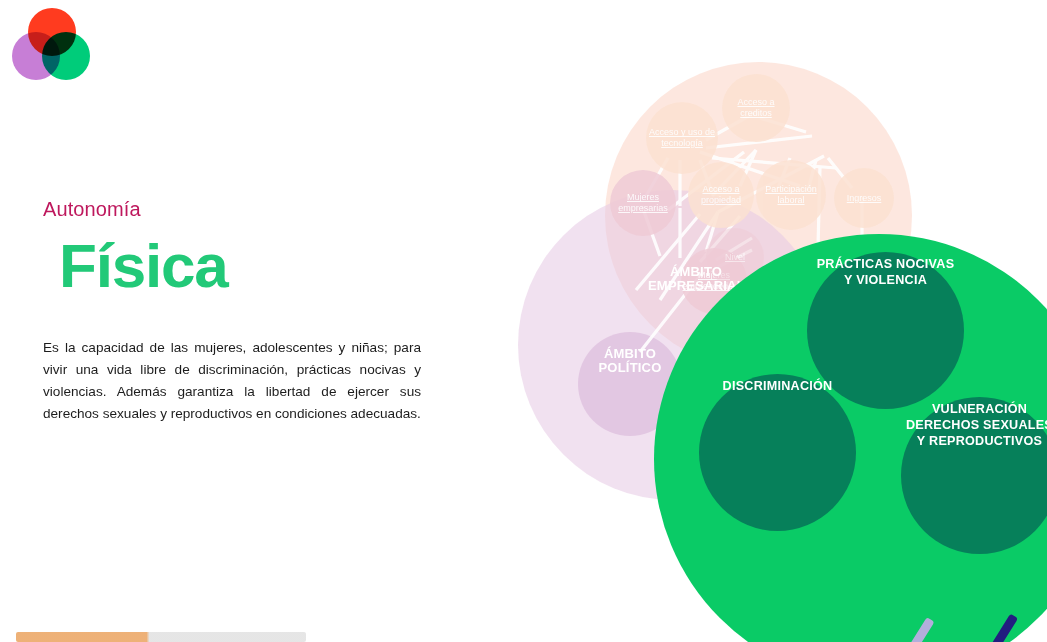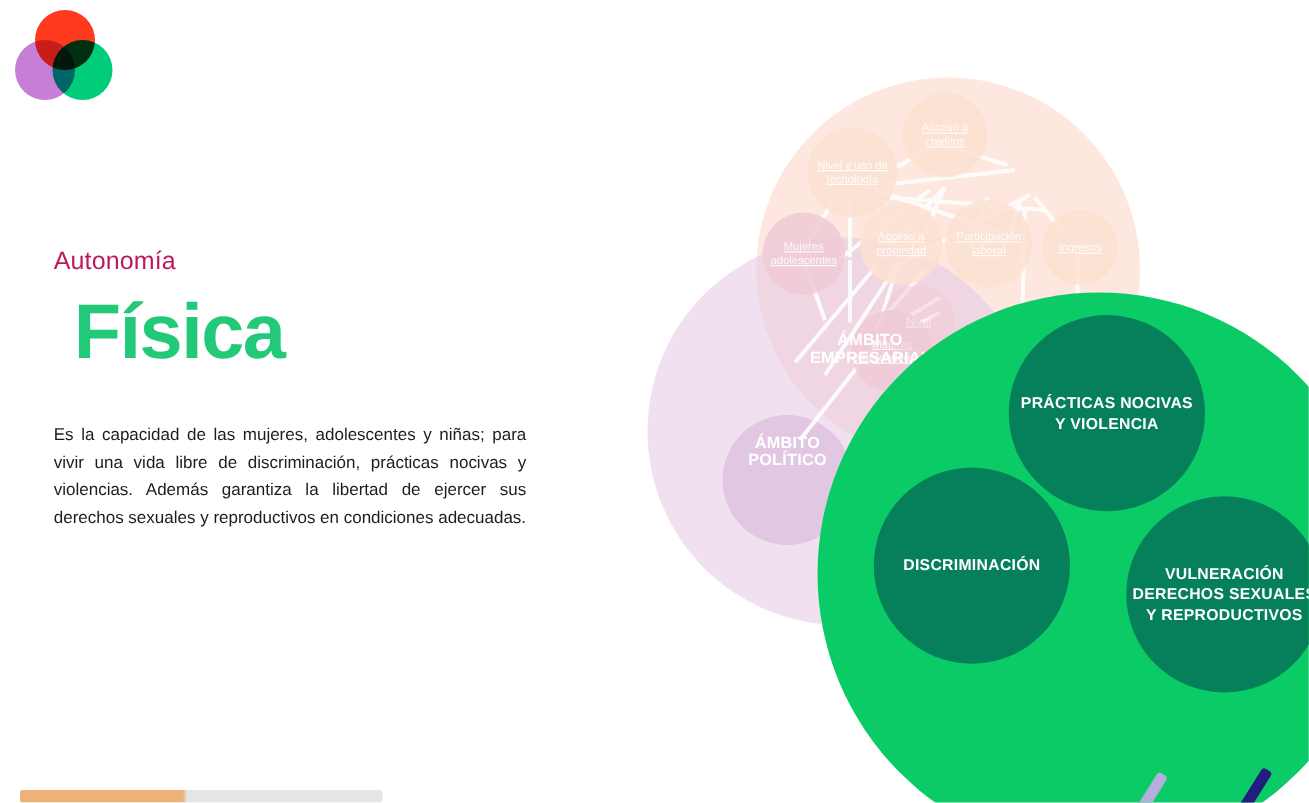--- a/index.html
+++ b/index.html
@@ -65,21 +65,21 @@
 
   .linksvg{position:absolute;left:0;top:0;width:1047px;height:642px;}
 
   
   .green-main{
     position:absolute;left:654px;top:234px;width:450px;height:450px;
     border-radius:50%;background:#0ACB66;
   }
   .green-sub{
     position:absolute;border-radius:50%;background:#06805A;
-    display:flex;align-items:center;justify-content:center;text-align:center;
+    display:flex;align-items:flex-start;justify-content:center;text-align:center;
     color:#ffffff;font-weight:700;font-size:12.6px;line-height:1.28;
     letter-spacing:.25px;box-sizing:border-box;padding:4px;
   }
   .gs-practicas{left:807px;top:252px;width:157px;height:157px;}
   .gs-discrim{left:699px;top:374px;width:157px;height:157px;}
   .gs-vulner{left:857px;top:397px;width:157px;height:157px;margin-left:44px;}
 
   
   .botbar{position:absolute;left:16px;top:632px;width:290px;height:10px;
           background:linear-gradient(90deg,#E8974A 0%,#E8974A 45%,#DDDDDD 46%,#DDDDDD 100%);
@@ -132,36 +132,36 @@
         <line x1="700" y1="214" x2="636" y2="290"></line>
         <line x1="718" y1="212" x2="660" y2="300"></line>
         <line x1="740" y1="216" x2="700" y2="262"></line>
         <line x1="752" y1="238" x2="716" y2="260"></line>
         <line x1="752" y1="250" x2="716" y2="268"></line>
         <line x1="706" y1="268" x2="640" y2="352"></line>
       </g>
     </svg>
 
     <div class="node" style="left:646px;top:102px;width:72px;height:72px;">
-      <span>Nivel y uso de tecnología</span>
+      <span>Acceso y uso de tecnología</span>
     </div>
     <div class="node" style="left:722px;top:74px;width:68px;height:68px;">
       <span>Acceso a creditos</span>
     </div>
     <div class="node" style="left:688px;top:162px;width:66px;height:66px;">
       <span>Acceso a propiedad</span>
     </div>
     <div class="node" style="left:834px;top:168px;width:60px;height:60px;">
       <span>Ingresos</span>
     </div>
     <div class="node" style="left:756px;top:160px;width:70px;height:70px;">
       <span>Participación laboral</span>
     </div>
     <div class="node dim" style="left:610px;top:170px;width:66px;height:66px;">
-      <span>Mujeres adolescentes</span>
+      <span>Mujeres empresarias</span>
     </div>
     <div class="node dim" style="left:670px;top:248px;width:66px;height:66px;margin-left:11px;">
       <span>Mujeres emprendedoras</span>
     </div>
     <div class="node dim" style="left:706px;top:228px;width:58px;height:58px;opacity:.5;">
       <span>Nivel</span>
     </div>
 
     <div class="bigLabel" style="left:648px;top:265px;width:96px;">
       <span>ÁMBITO EMPRESARIAL</span>

